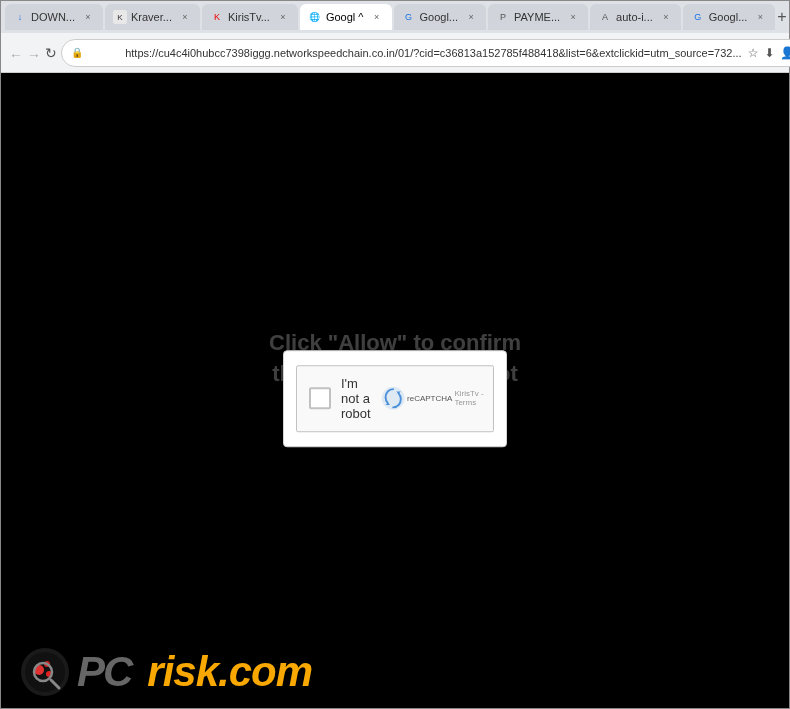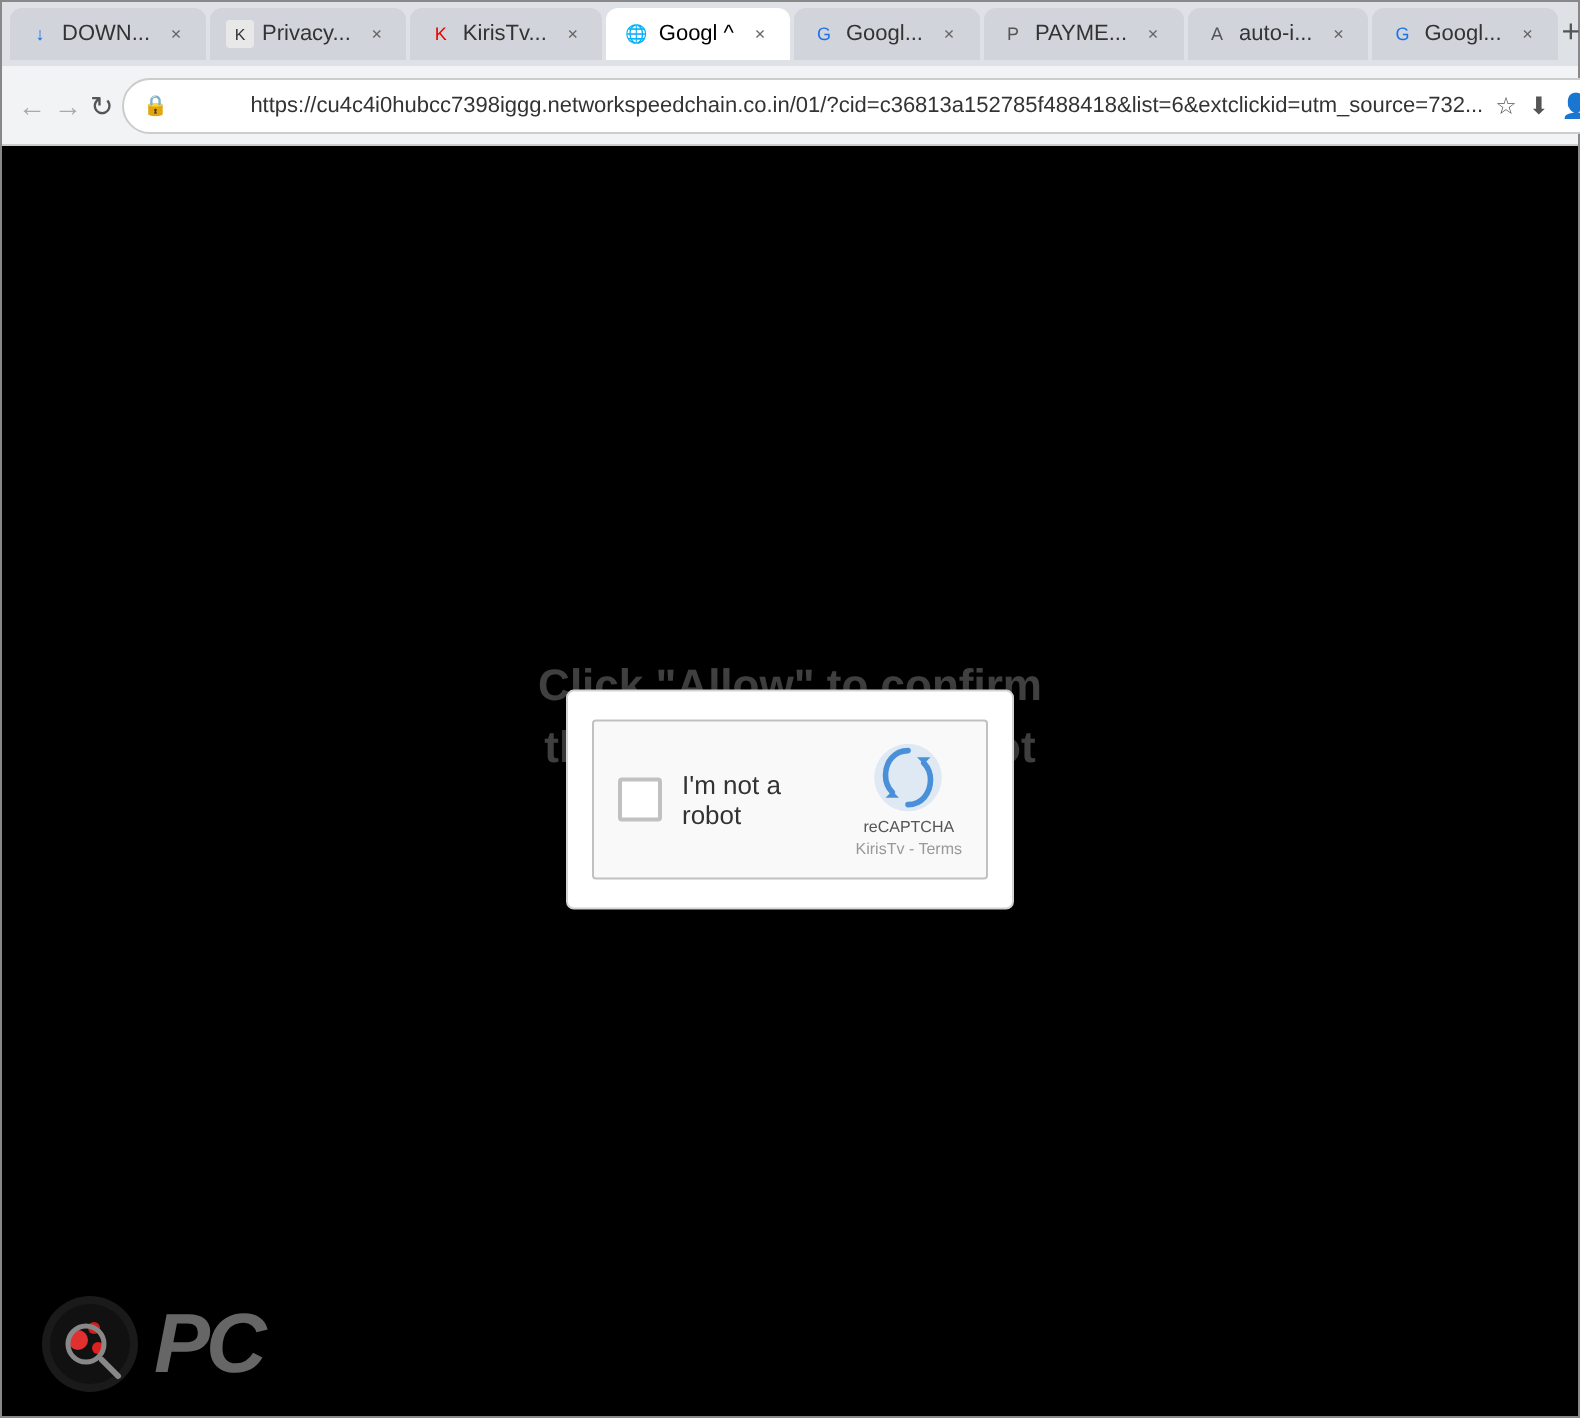--- a/index.html
+++ b/index.html
@@ -167,21 +167,21 @@
       flex-shrink: 0;
       cursor: pointer;
     }
     .recaptcha-label {
       font-size: 13px;
       color: #333;
       flex: 1;
     }
     .recaptcha-logo-area {
       display: flex;
-      flex-direction: column;
+      flex-direction: row;
       align-items: center;
       gap: 2px;
     }
     .recaptcha-logo {
       width: 36px; height: 36px;
     }
     .recaptcha-brand {
       font-size: 8px;
       color: #555;
       text-align: center;
@@ -217,21 +217,21 @@
   <div class="title-bar">
 
     <div class="tab">
       <span class="tab-favicon" style="color:#1a73e8;">↓</span>
       <span>DOWN...</span>
       <span class="tab-close">×</span>
     </div>
 
     <div class="tab">
       <span class="tab-favicon" style="background:#e8e8e8; font-size:8px;">K</span>
-      <span>Privacy...</span>
+      <span>Kraver...</span>
       <span class="tab-close">×</span>
     </div>
 
     <div class="tab">
       <span class="tab-favicon" style="color:#e00;">K</span>
       <span>KirisTv...</span>
       <span class="tab-close">×</span>
     </div>
 
     <div class="tab active">
@@ -328,16 +328,17 @@
           <circle cx="24" cy="14" r="3" fill="#cc2020"></circle>
           <circle cx="26" cy="24" r="3" fill="#dd2020"></circle>
 
           <line x1="28" y1="30" x2="36" y2="38" stroke="#888" stroke-width="3" stroke-linecap="round"></line>
           <circle cx="20" cy="22" r="9" fill="none" stroke="#888" stroke-width="2.5"></circle>
         </svg>
       </div>
 
       <div style="display:flex; align-items:flex-start; gap:16px;">
         <span style="font-size:42px; font-weight:900; font-style:italic; color:#666; font-family:'Arial Black', Arial, sans-serif; text-shadow: 2px 2px 4px #000; letter-spacing:-2px;">PC</span>
+        <span style="font-size:42px; font-weight:900; font-style:italic; color:#f8a800; font-family:'Arial Black', Arial, sans-serif; text-shadow: 2px 2px 4px #000; letter-spacing:-1px;">risk.com</span>
       </div>
     </div>
   </div>
 </div>
 
 </body></html>

